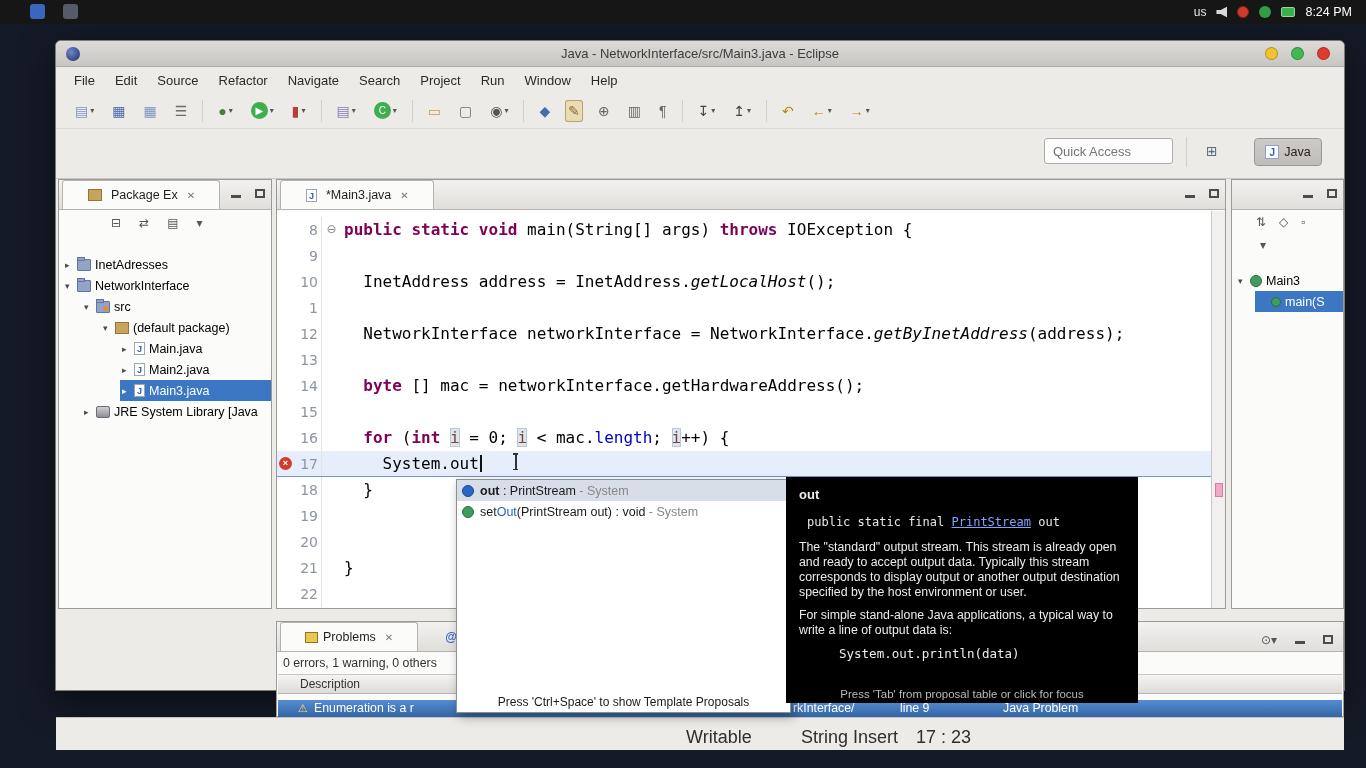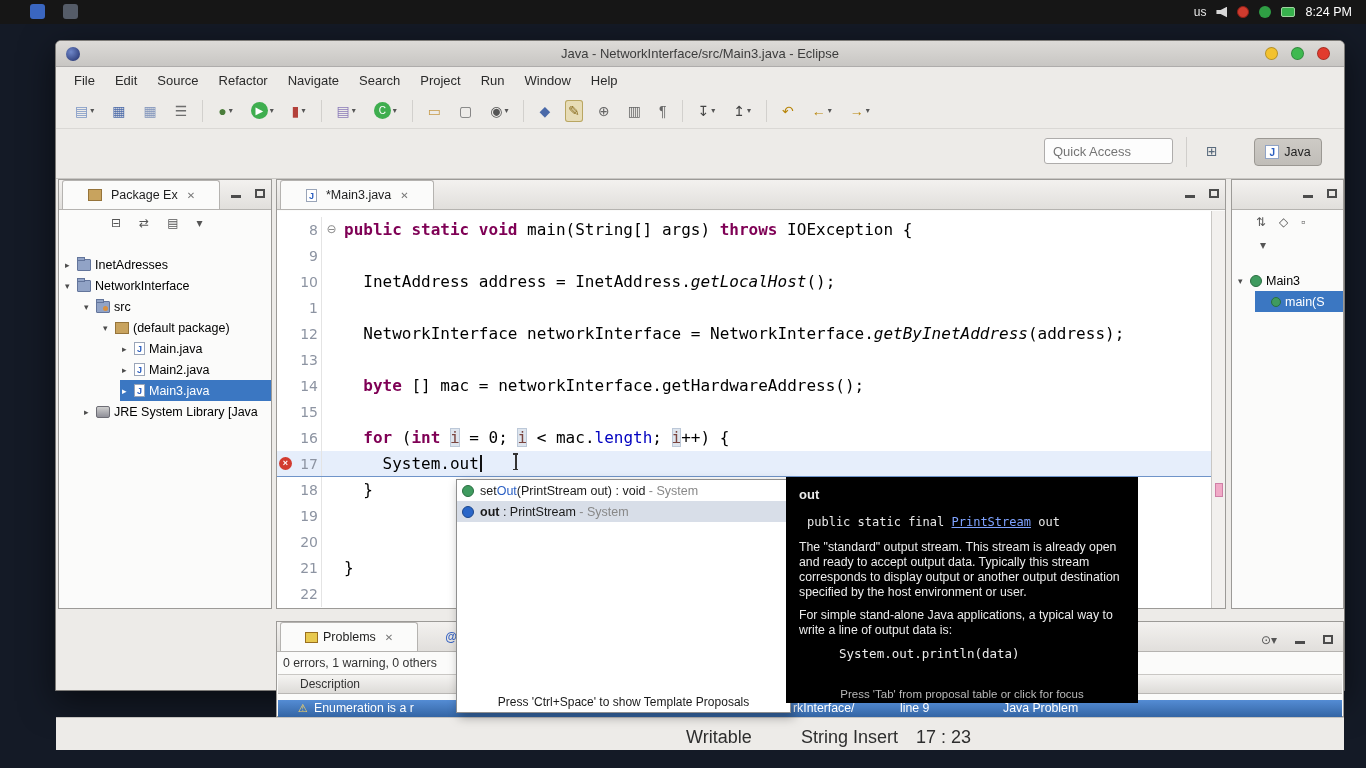--- a/index.html
+++ b/index.html
@@ -457,27 +457,27 @@
   </div>
 
   <div id="sbar">
     <span class="st-writable">Writable</span>
     <span class="st-insert">String Insert</span>
     <span class="st-pos">17 : 23</span>
   </div>
 
   <div id="cpopup">
     <div id="clist">
+        <div class="citem selected">
+          <span class="cic field"></span>
+          <span class="clabel"><span class="sbm">out</span><span> : PrintStream</span><span class="sq"> - System</span></span>
+        </div>
         <div class="citem">
           <span class="cic method"></span>
           <span class="clabel"><span>set</span><span class="sbl">Out</span><span>(PrintStream out) : void</span><span class="sq"> - System</span></span>
-        </div>
-        <div class="citem selected">
-          <span class="cic field"></span>
-          <span class="clabel"><span class="sbm">out</span><span> : PrintStream</span><span class="sq"> - System</span></span>
         </div>
       </div>
     <div class="cfooter">Press 'Ctrl+Space' to show Template Proposals</div>
   </div>
 
   <div id="jpopup">
     <div class="jtitle">out</div>
     <div class="jsig"><span>public static final </span><span class="jlink">PrintStream</span><span> out</span></div>
     <div id="jparas">
         <div class="jpara">The "standard" output stream. This stream is already open and ready to accept output data. Typically this stream corresponds to display output or another output destination specified by the host environment or user.</div>

